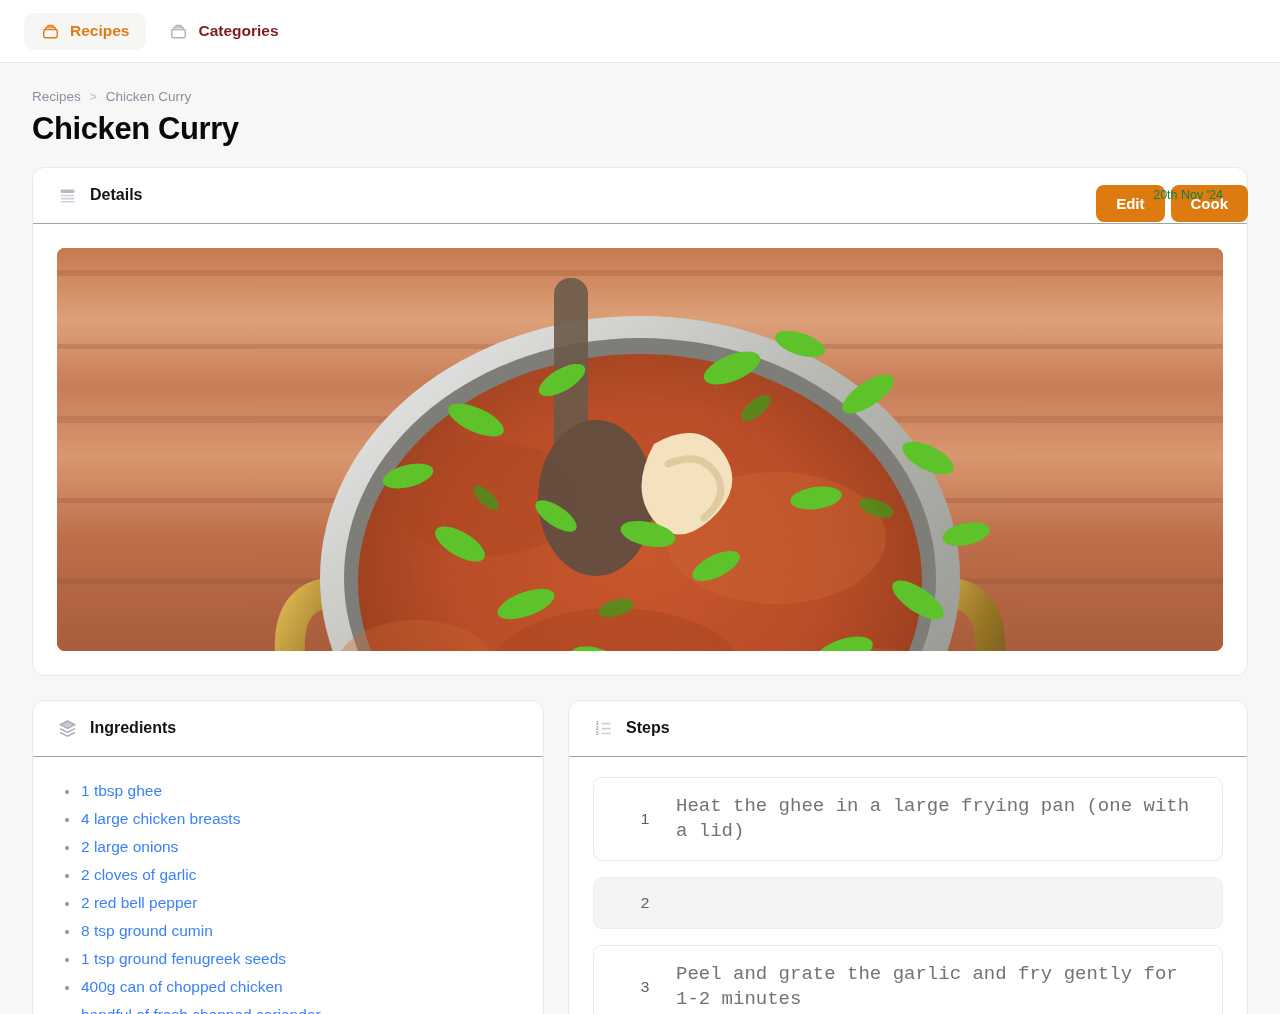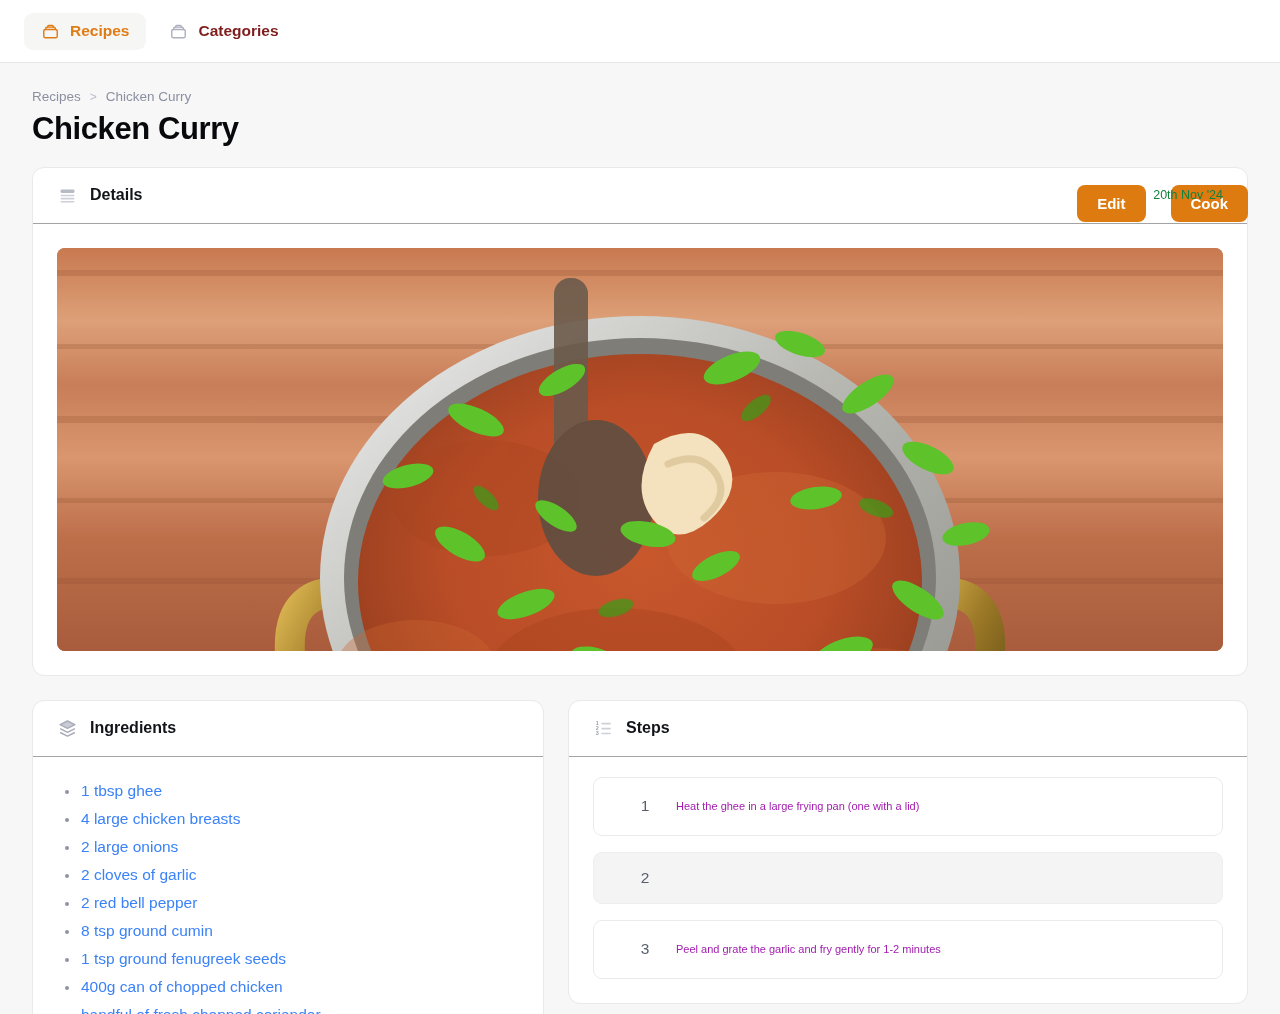--- a/index.html
+++ b/index.html
@@ -43,21 +43,21 @@
     font-size: 13.5px; color: #8b90a0; margin-bottom: 6px;
   }
   .crumbs .sep { font-size: 12px; color: #b9bdc9; }
   .crumb-link { cursor: pointer; }
   .title {
     font-size: 31px; font-weight: 700; color: #08090c;
     letter-spacing: -0.4px; line-height: 1.25;
   }
   .actions {
     position: absolute; right: 32px; top: 122px;
-    display: flex; gap: 25px;
+    display: flex; gap: 6px;
   }
   .btn {
     background: #dd7a10; color: #fff;
     border: none; border-radius: 8px;
     font-family: inherit;
     font-size: 15px; font-weight: 700;
     padding: 10px 20px;
     cursor: pointer;
   }
 
@@ -129,21 +129,21 @@
     background: #fff;
     padding: 16px 20px;
   }
   .step.alt { background: #f4f4f5; border-color: #eeeef0; }
   .step-num {
     width: 62px; flex: none;
     font-size: 15.5px; color: #585e6e;
     text-align: center;
   }
   .step-text {
-    font-size: 11px; color: #a21caf; line-height: 25px;
+    font-size: 19px; color: #737373; line-height: 25px; font-family: Liberation Mono, monospace;
   }
 </style>
 </head>
 <body>
 
 <div class="topbar">
   <button class="navtab active">
     <span class="ic">
       <svg viewBox="0 0 24 24" fill="none" stroke="#e07c16" stroke-width="1.8" stroke-linecap="round" stroke-linejoin="round">
         <rect x="3.5" y="9.5" width="17" height="10.5" rx="2"></rect>

